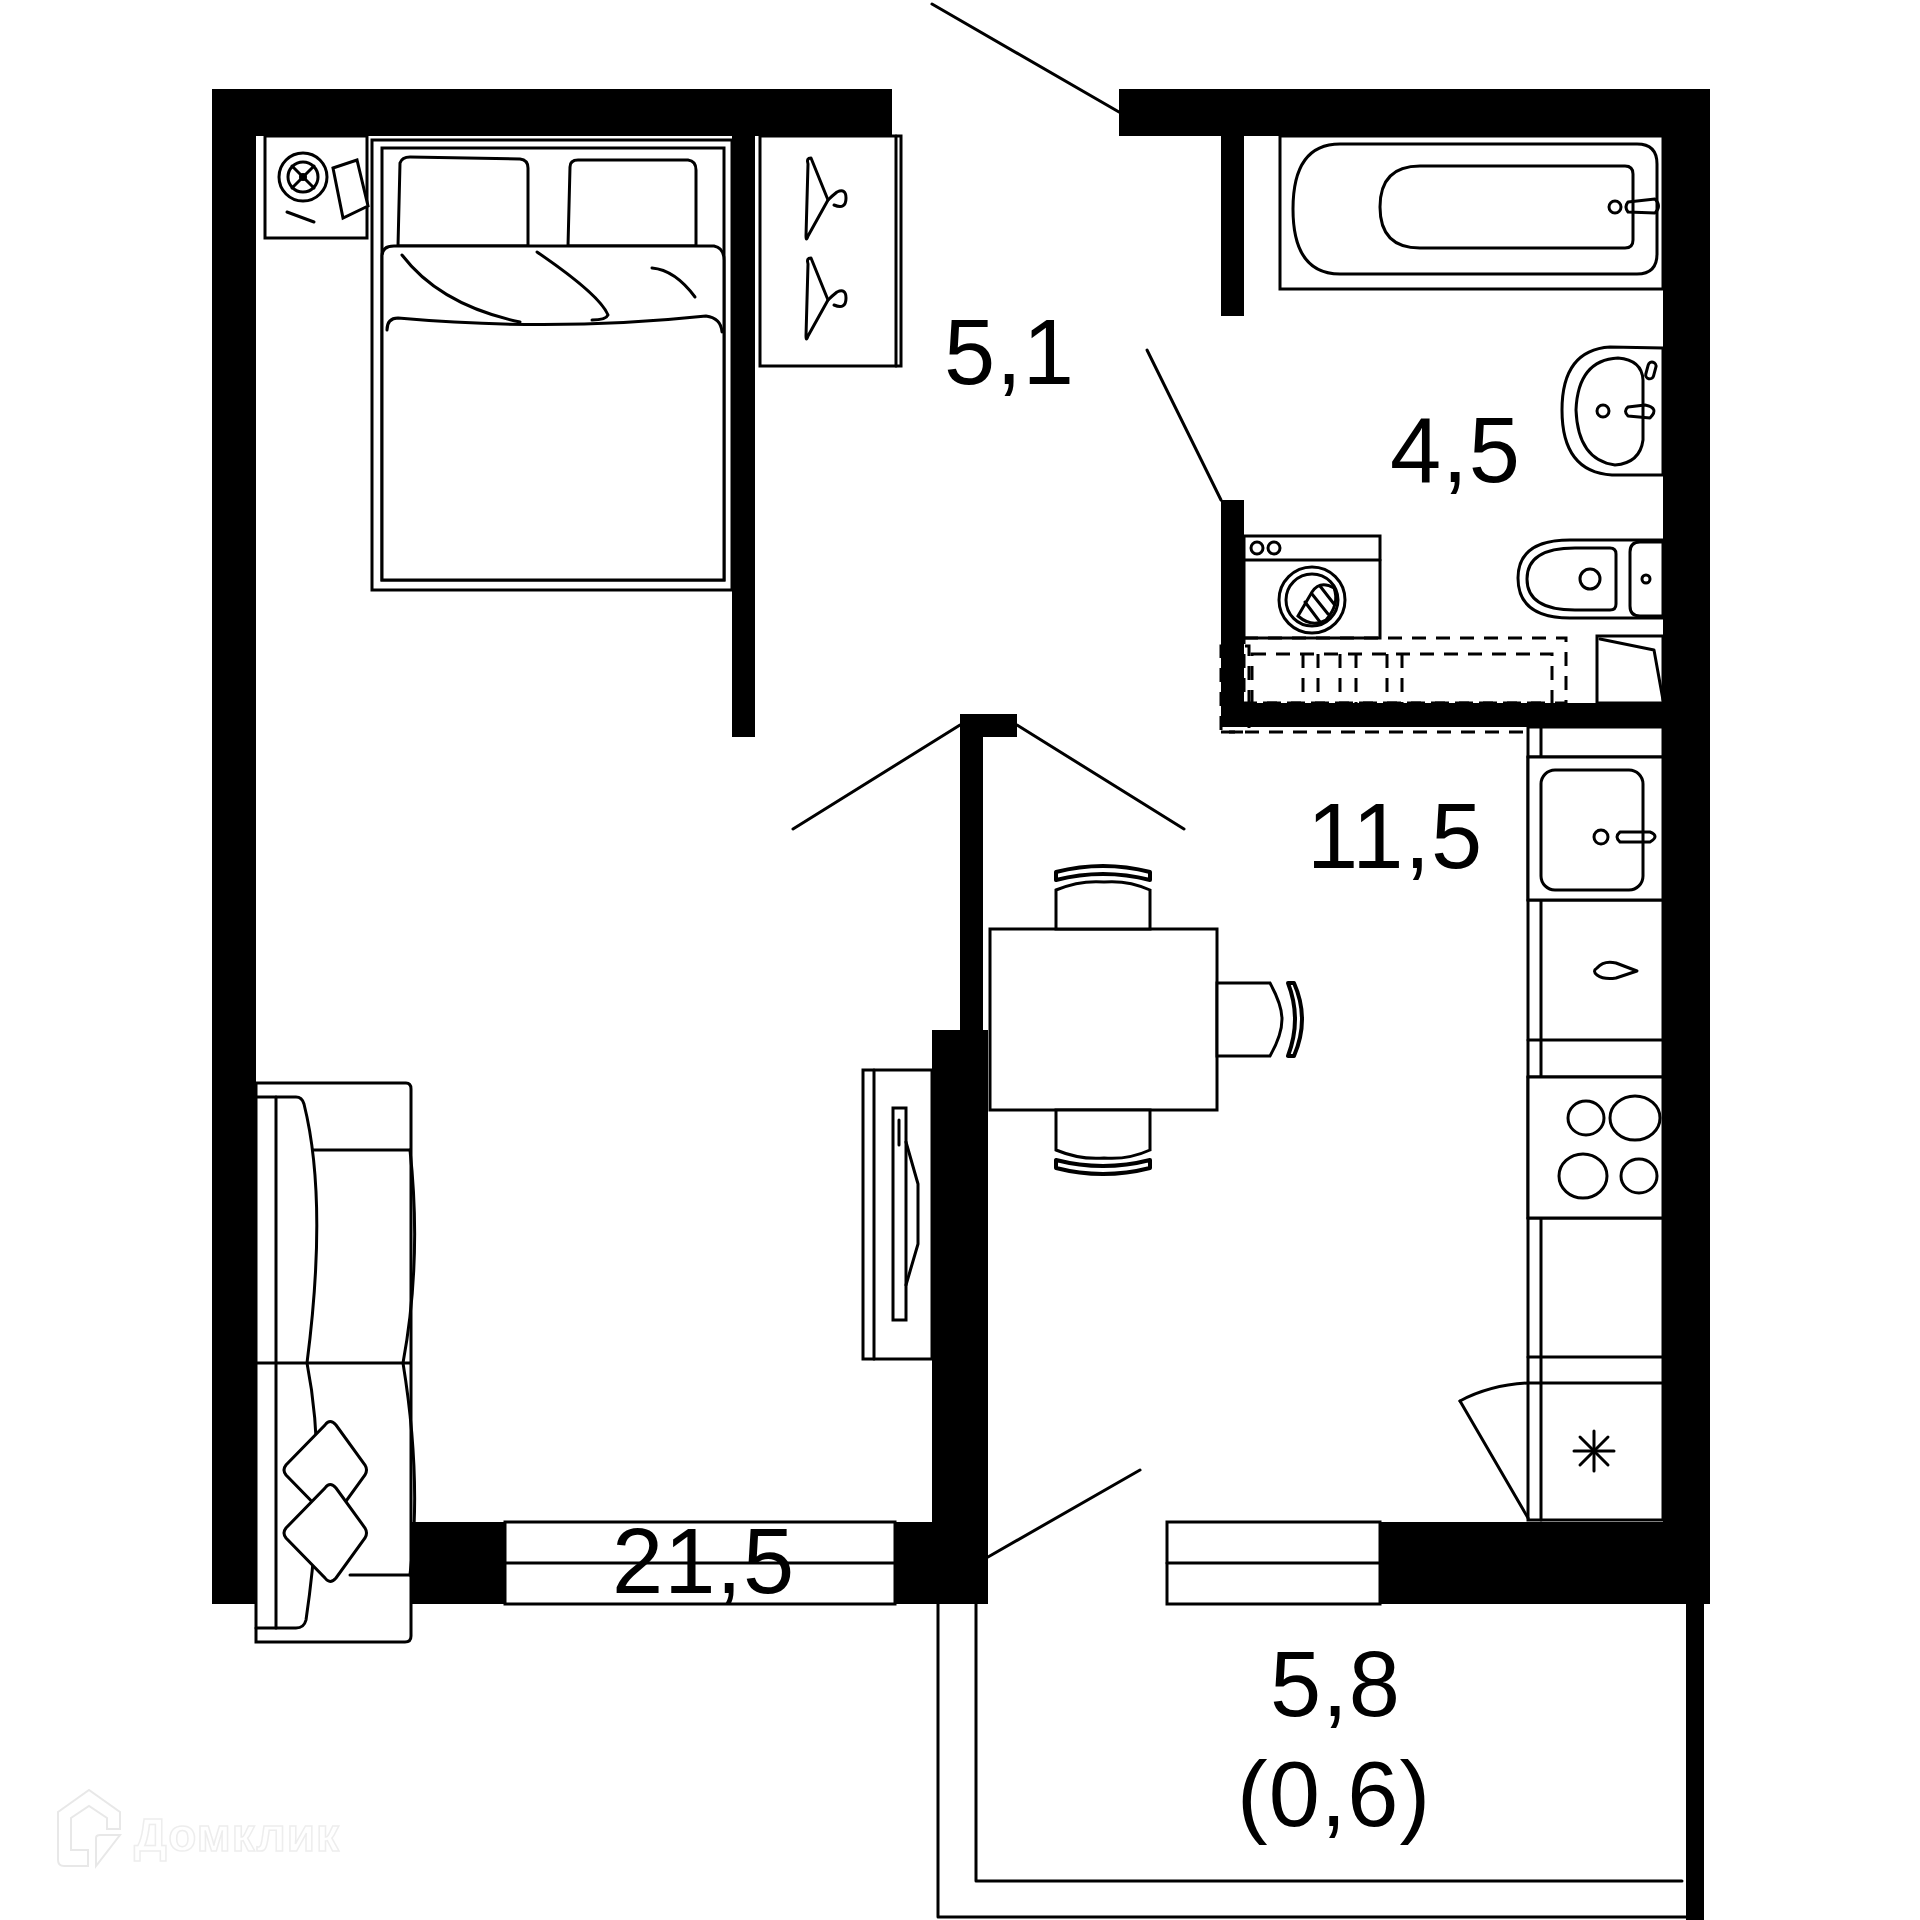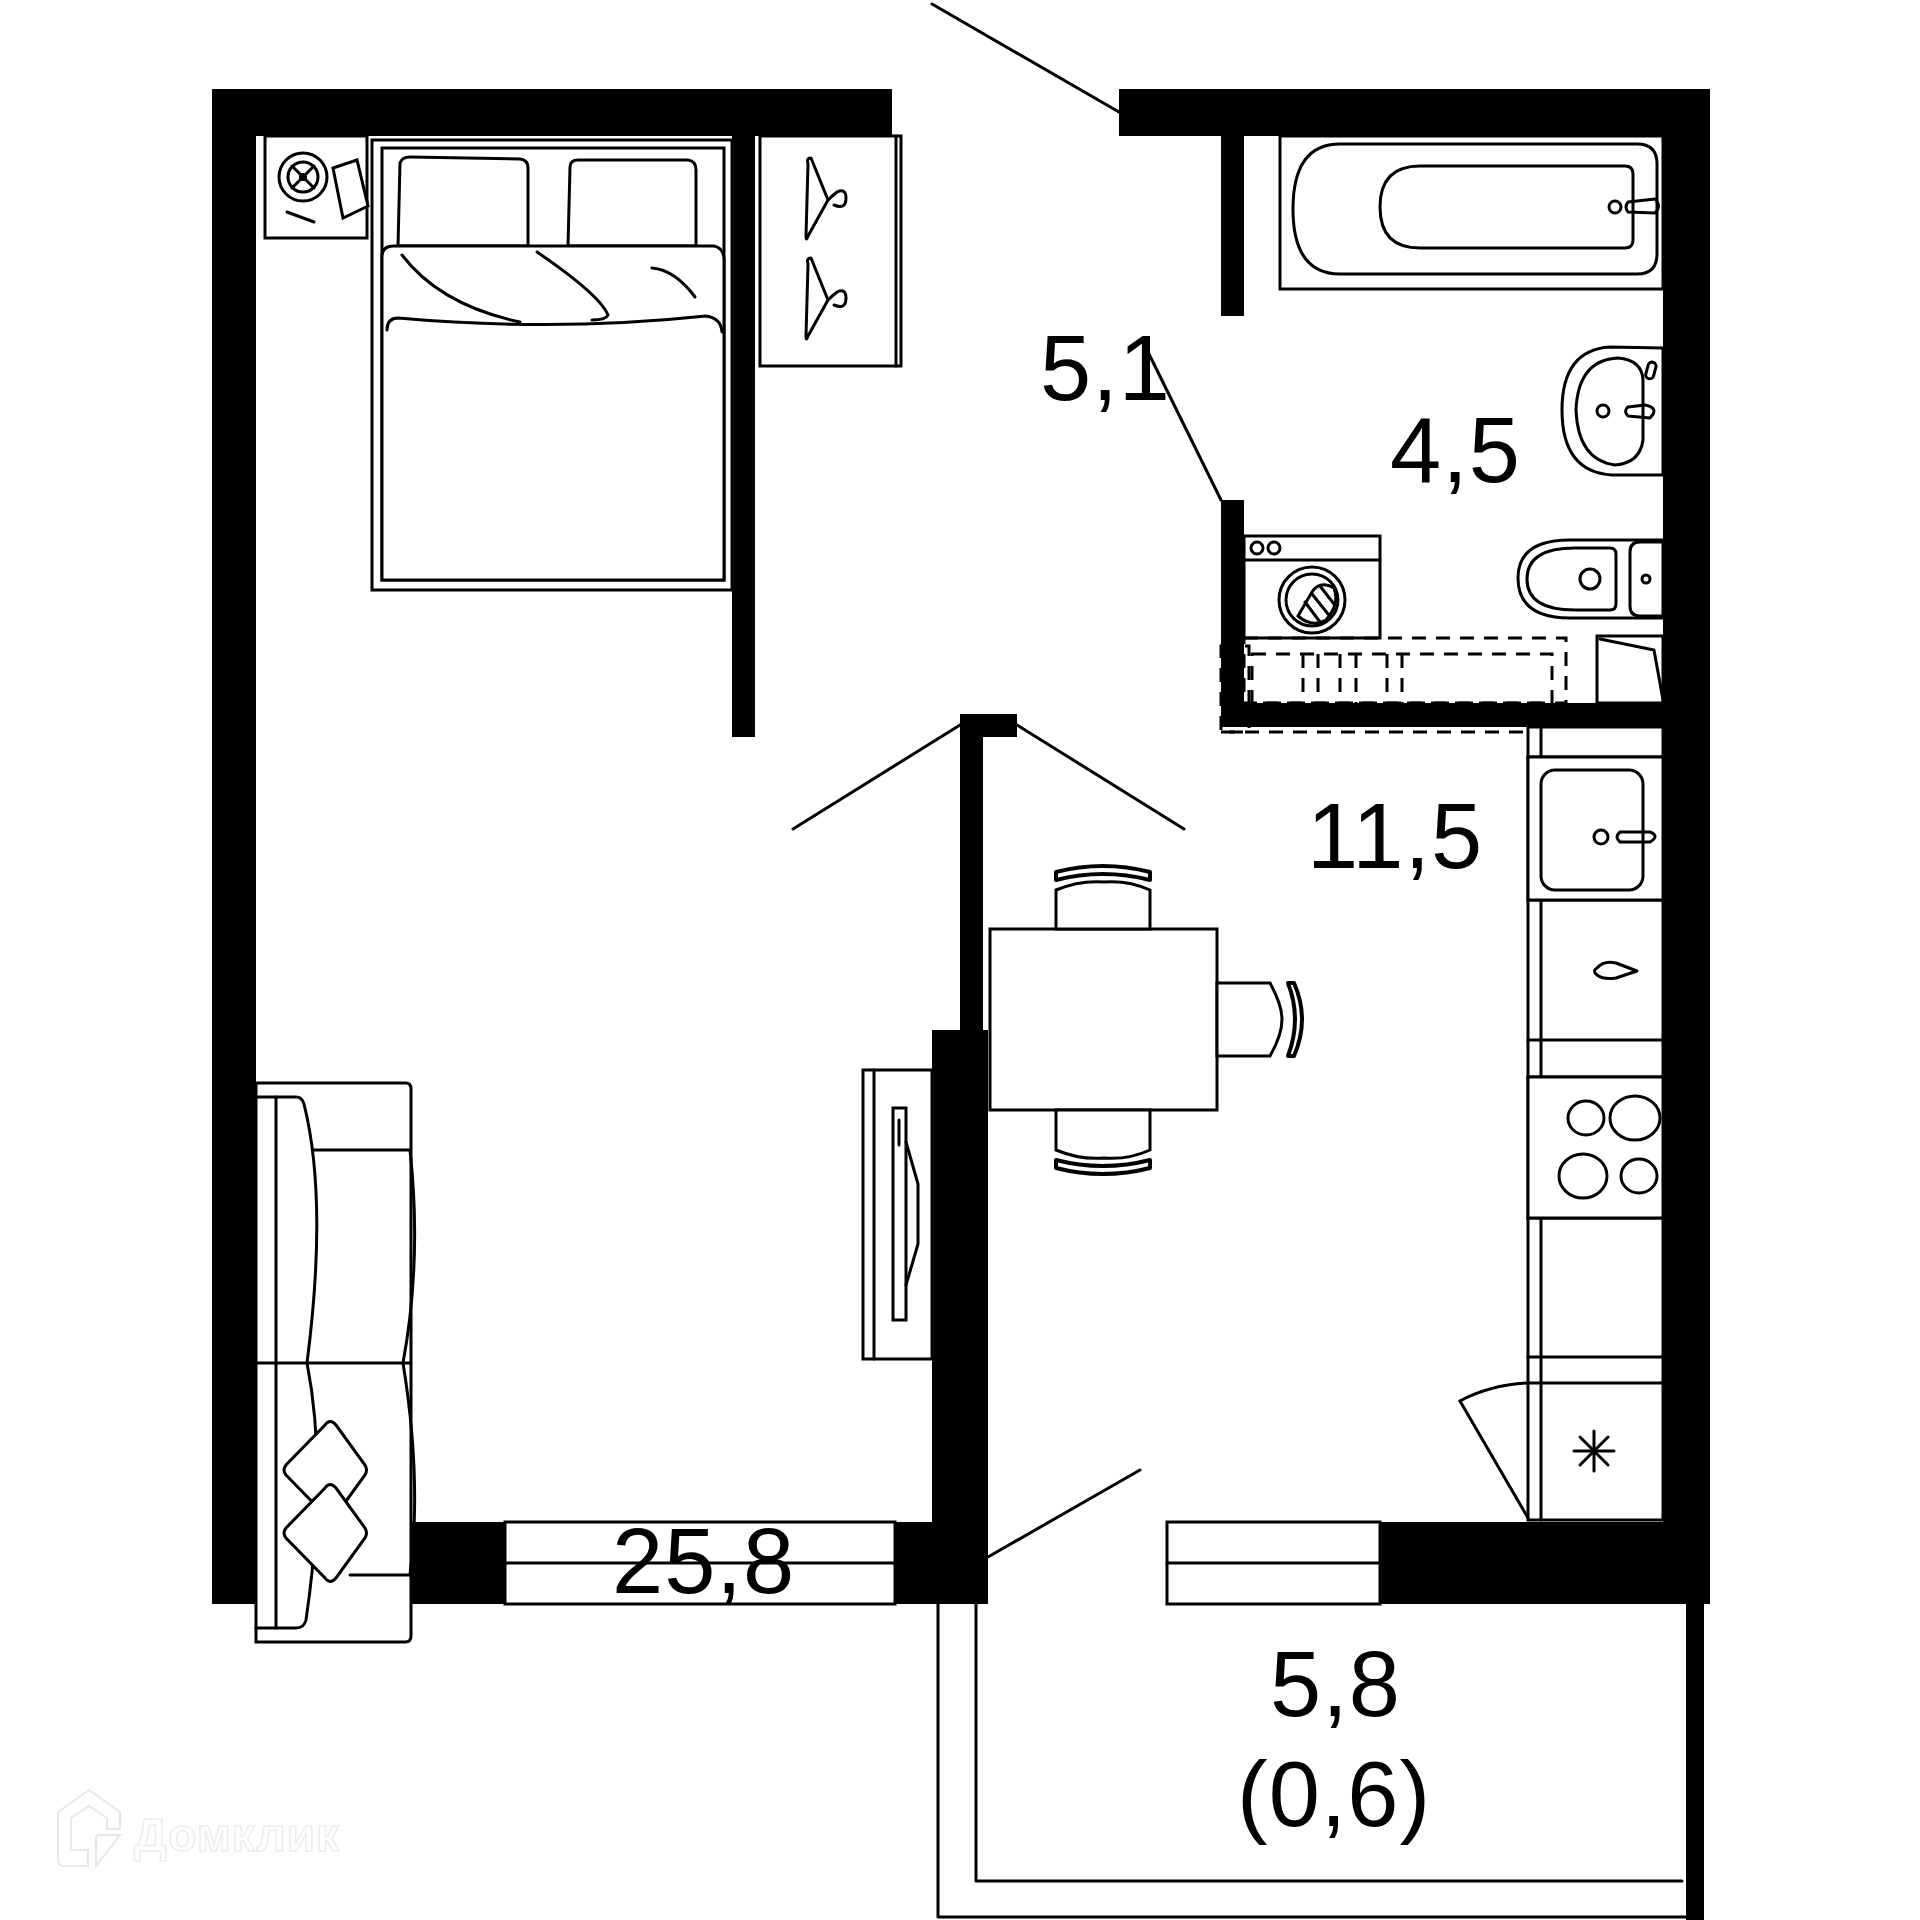--- a/index.html
+++ b/index.html
@@ -238,22 +238,22 @@
     <polyline class="ln" points="1528,1518 1460,1401"></polyline>
     <path class="ln" d="M1460,1401 Q1490,1385 1528,1383"></path>
   </g>
 
   <g opacity="0.9">
     <path d="M58,1812 L89,1790 L120,1812 L120,1829 L107,1829 L107,1818 L89,1806 L71,1818 L71,1850 L88,1850 L88,1866 L64,1866 Q58,1866 58,1860 Z" fill="#ffffff" stroke="#e6e6e6" stroke-width="2"></path>
     <path d="M96,1866 L96,1838 Q96,1835 100,1835 L120,1835 Z" fill="#ffffff" stroke="#e6e6e6" stroke-width="2"></path>
   </g>
 </svg>
 
-<div class="area-label" style="left:612px; top:1515px;">25,8</div>
-<div class="area-label" style="left:1040px; top:306px;margin-top:16px;">5,1</div>
+<div class="area-label" style="left:612px; top:1515px;">21,5</div>
+<div class="area-label" style="left:944px; top:306px;">5,1</div>
 <div class="area-label" style="left:1390px; top:380px;margin-top:24px;">4,5</div>
 <div class="area-label" style="left:1307px; top:790px;">11,5</div>
 <div class="area-label" style="left:1270px; top:1638px;">5,8</div>
 <div class="area-label" style="left:1237px; top:1748px;">(0,6)</div>
 
 <div class="watermark" style="left:134px; top:1808px;">
   <span class="watermark-text">Домклик</span>
 </div>
 
 </body></html>

